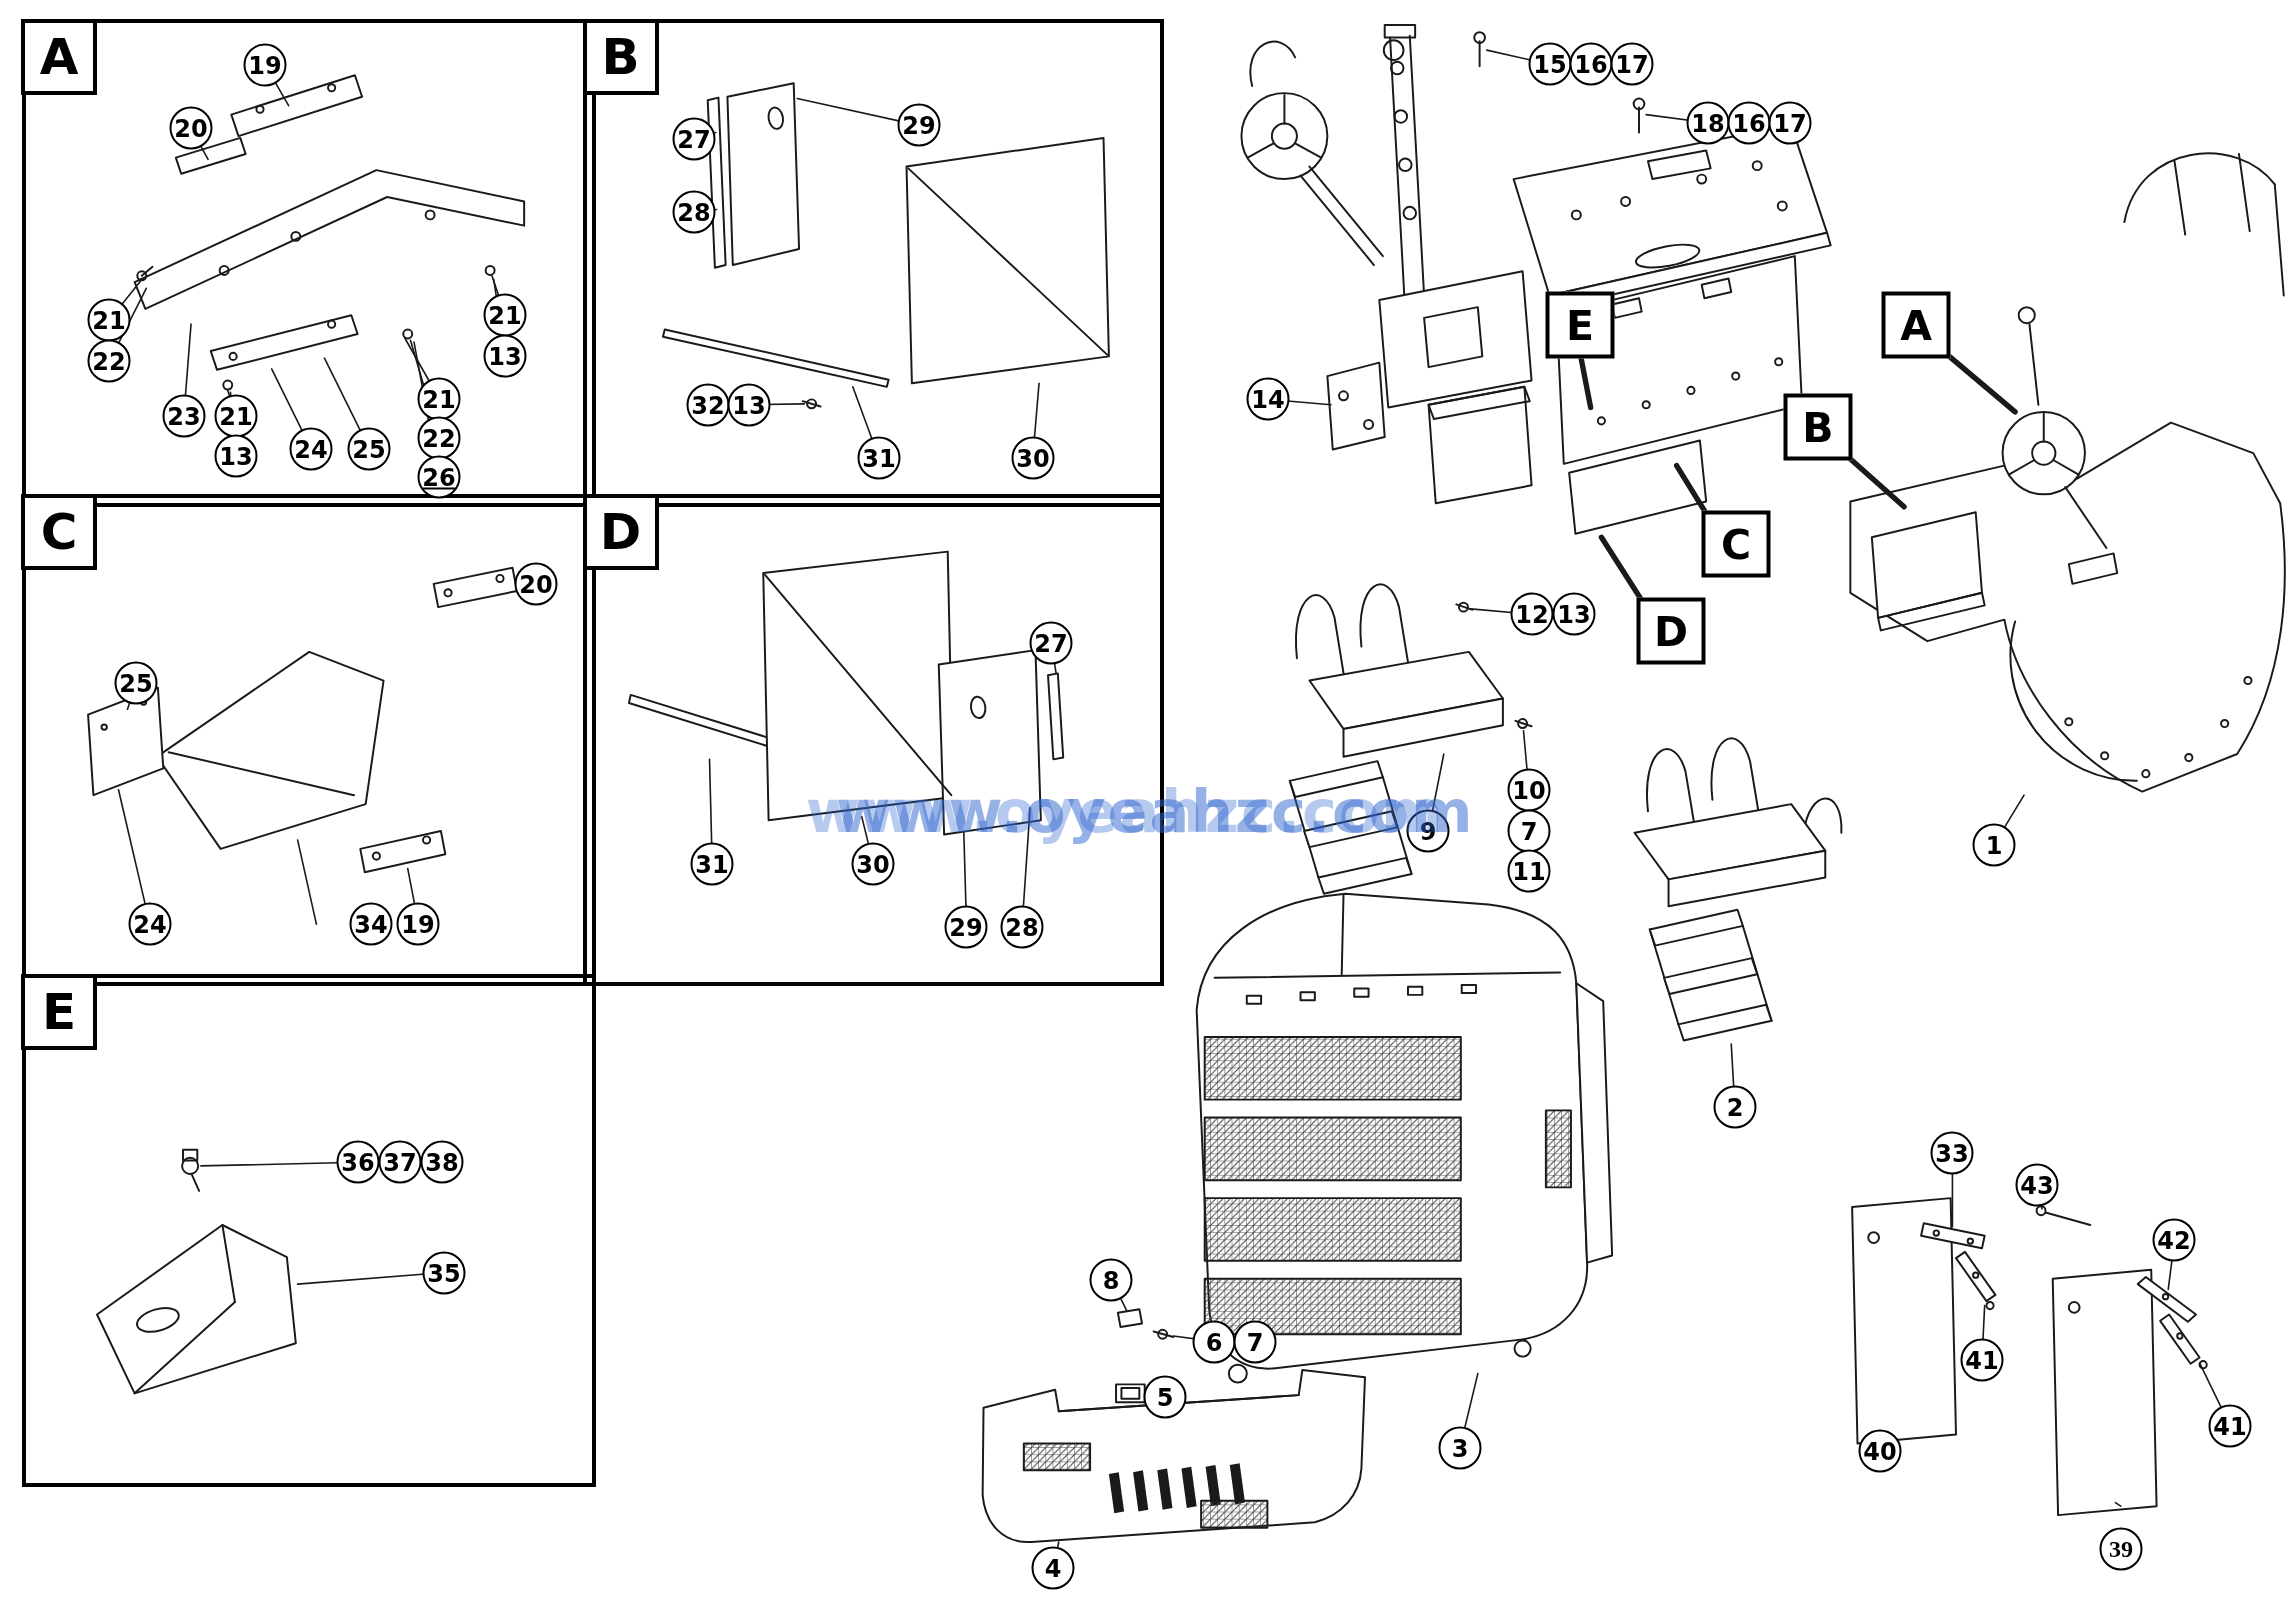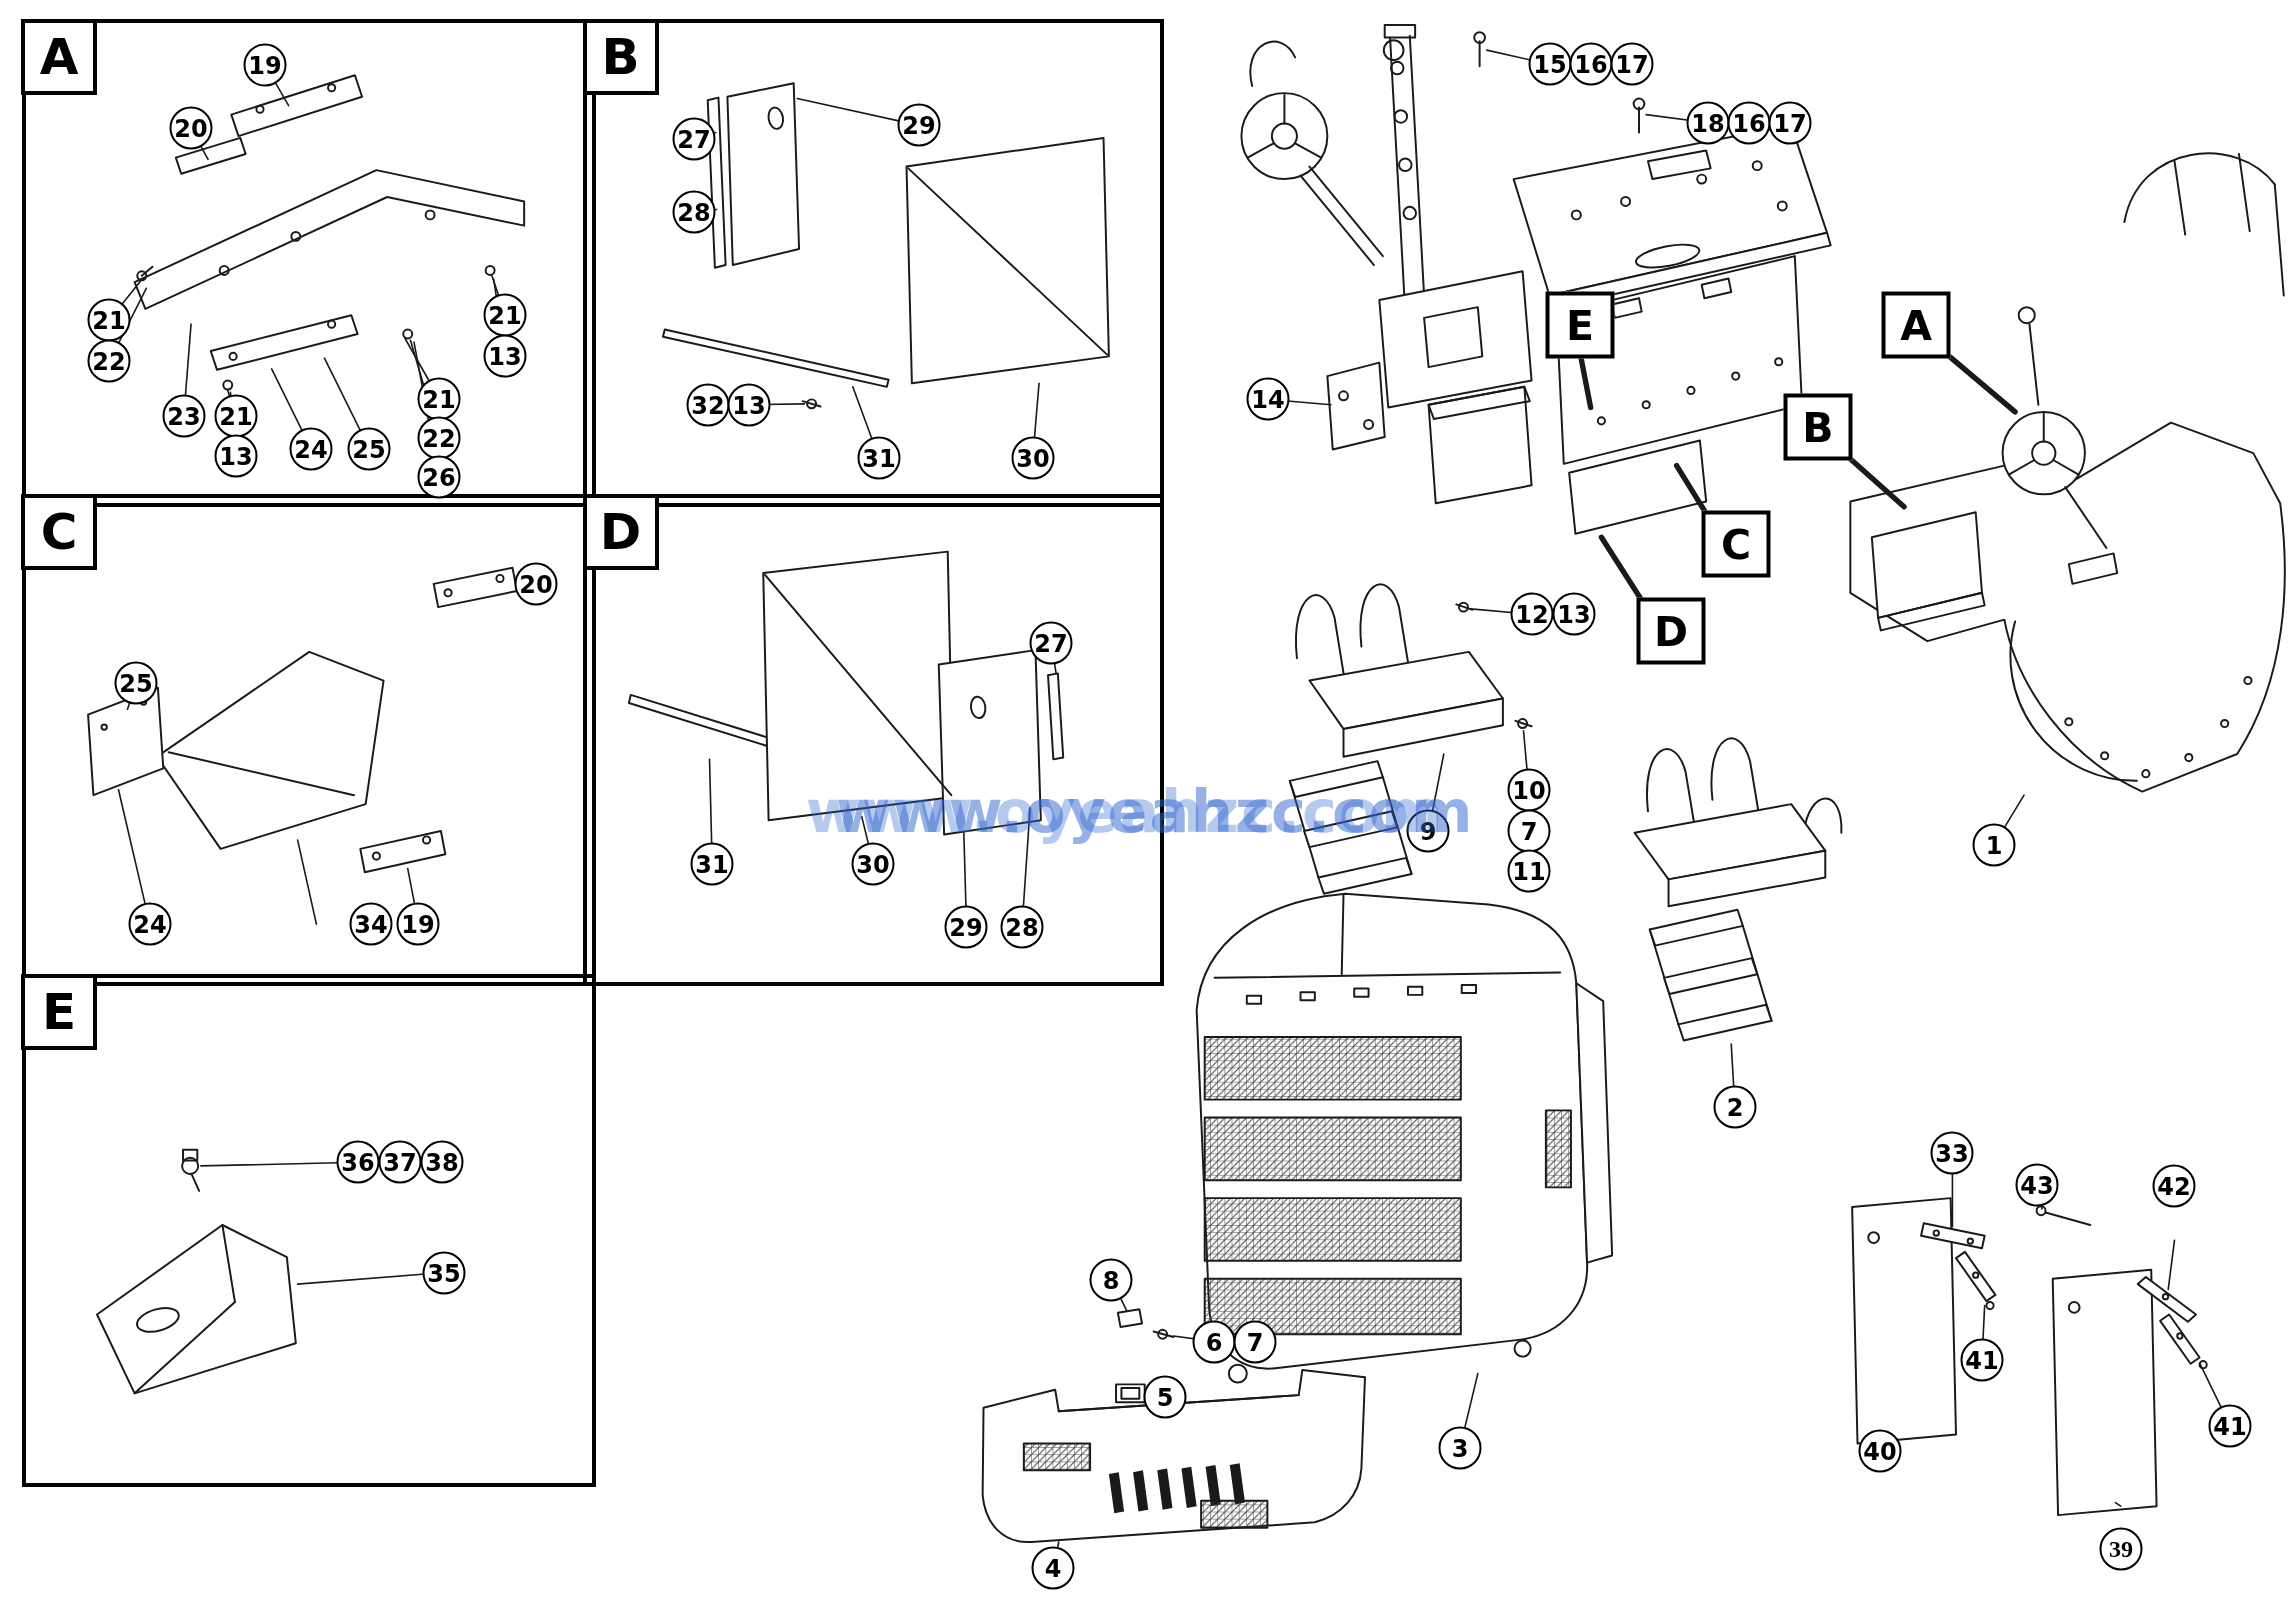--- a/index.html
+++ b/index.html
@@ -373,21 +373,21 @@
       <div class="callout" style="left: 191px; top: 128px;">20</div>
       <div class="callout" style="left: 109px; top: 320px;">21</div>
       <div class="callout" style="left: 109px; top: 361px;">22</div>
       <div class="callout" style="left: 184px; top: 416px;">23</div>
       <div class="callout" style="left: 236px; top: 416px;">21</div>
       <div class="callout" style="left: 236px; top: 456px;">13</div>
       <div class="callout" style="left: 311px; top: 449px;">24</div>
       <div class="callout" style="left: 369px; top: 449px;">25</div>
       <div class="callout" style="left: 439px; top: 399px;">21</div>
       <div class="callout" style="left: 439px; top: 438px;">22</div>
-      <div class="callout" style="left: 439px; top: 477px;">26</div>
+      <div class="callout" style="left: 439px; top: 477px; text-decoration: underline;">26</div>
       <div class="callout" style="left: 505px; top: 315px;">21</div>
       <div class="callout" style="left: 505px; top: 356px;">13</div>
       <div class="callout" style="left: 694px; top: 139px;">27</div>
       <div class="callout" style="left: 694px; top: 212px;">28</div>
       <div class="callout" style="left: 919px; top: 125px;">29</div>
       <div class="callout" style="left: 708px; top: 405px;">32</div>
       <div class="callout" style="left: 749px; top: 405px;">13</div>
       <div class="callout" style="left: 879px; top: 458px;">31</div>
       <div class="callout" style="left: 1033px; top: 458px;">30</div>
       <div class="callout" style="left: 536px; top: 584px;">20</div>
@@ -420,21 +420,21 @@
       <div class="callout" style="left: 1994px; top: 845px;">1</div>
       <div class="callout" style="left: 1735px; top: 1107px;">2</div>
       <div class="callout" style="left: 1460px; top: 1448px;">3</div>
       <div class="callout" style="left: 1111px; top: 1280px;">8</div>
       <div class="callout" style="left: 1214px; top: 1342px;">6</div>
       <div class="callout" style="left: 1255px; top: 1342px;">7</div>
       <div class="callout" style="left: 1165px; top: 1397px;">5</div>
       <div class="callout" style="left: 1053px; top: 1568px;">4</div>
       <div class="callout" style="left: 1952px; top: 1153px;">33</div>
       <div class="callout" style="left: 2037px; top: 1185px;">43</div>
-      <div class="callout" style="left: 2174px; top: 1186px;">42</div>
+      <div class="callout" style="left: 2174px; top: 1240px;">42</div>
       <div class="callout" style="left: 1982px; top: 1360px;">41</div>
       <div class="callout" style="left: 1880px; top: 1451px;">40</div>
       <div class="callout" style="left: 2230px; top: 1426px;">41</div>
       <div class="callout" style="left: 2121px; top: 1549px; font-family: Liberation Serif, serif;">39</div>
       <div class="section-label" style="left: 1580px; top: 325px;">E</div>
       <div class="section-label" style="left: 1916px; top: 325px;">A</div>
       <div class="section-label" style="left: 1818px; top: 427px;">B</div>
       <div class="section-label" style="left: 1736px; top: 544px;">C</div>
       <div class="section-label" style="left: 1671px; top: 631px;">D</div>
     </div>

